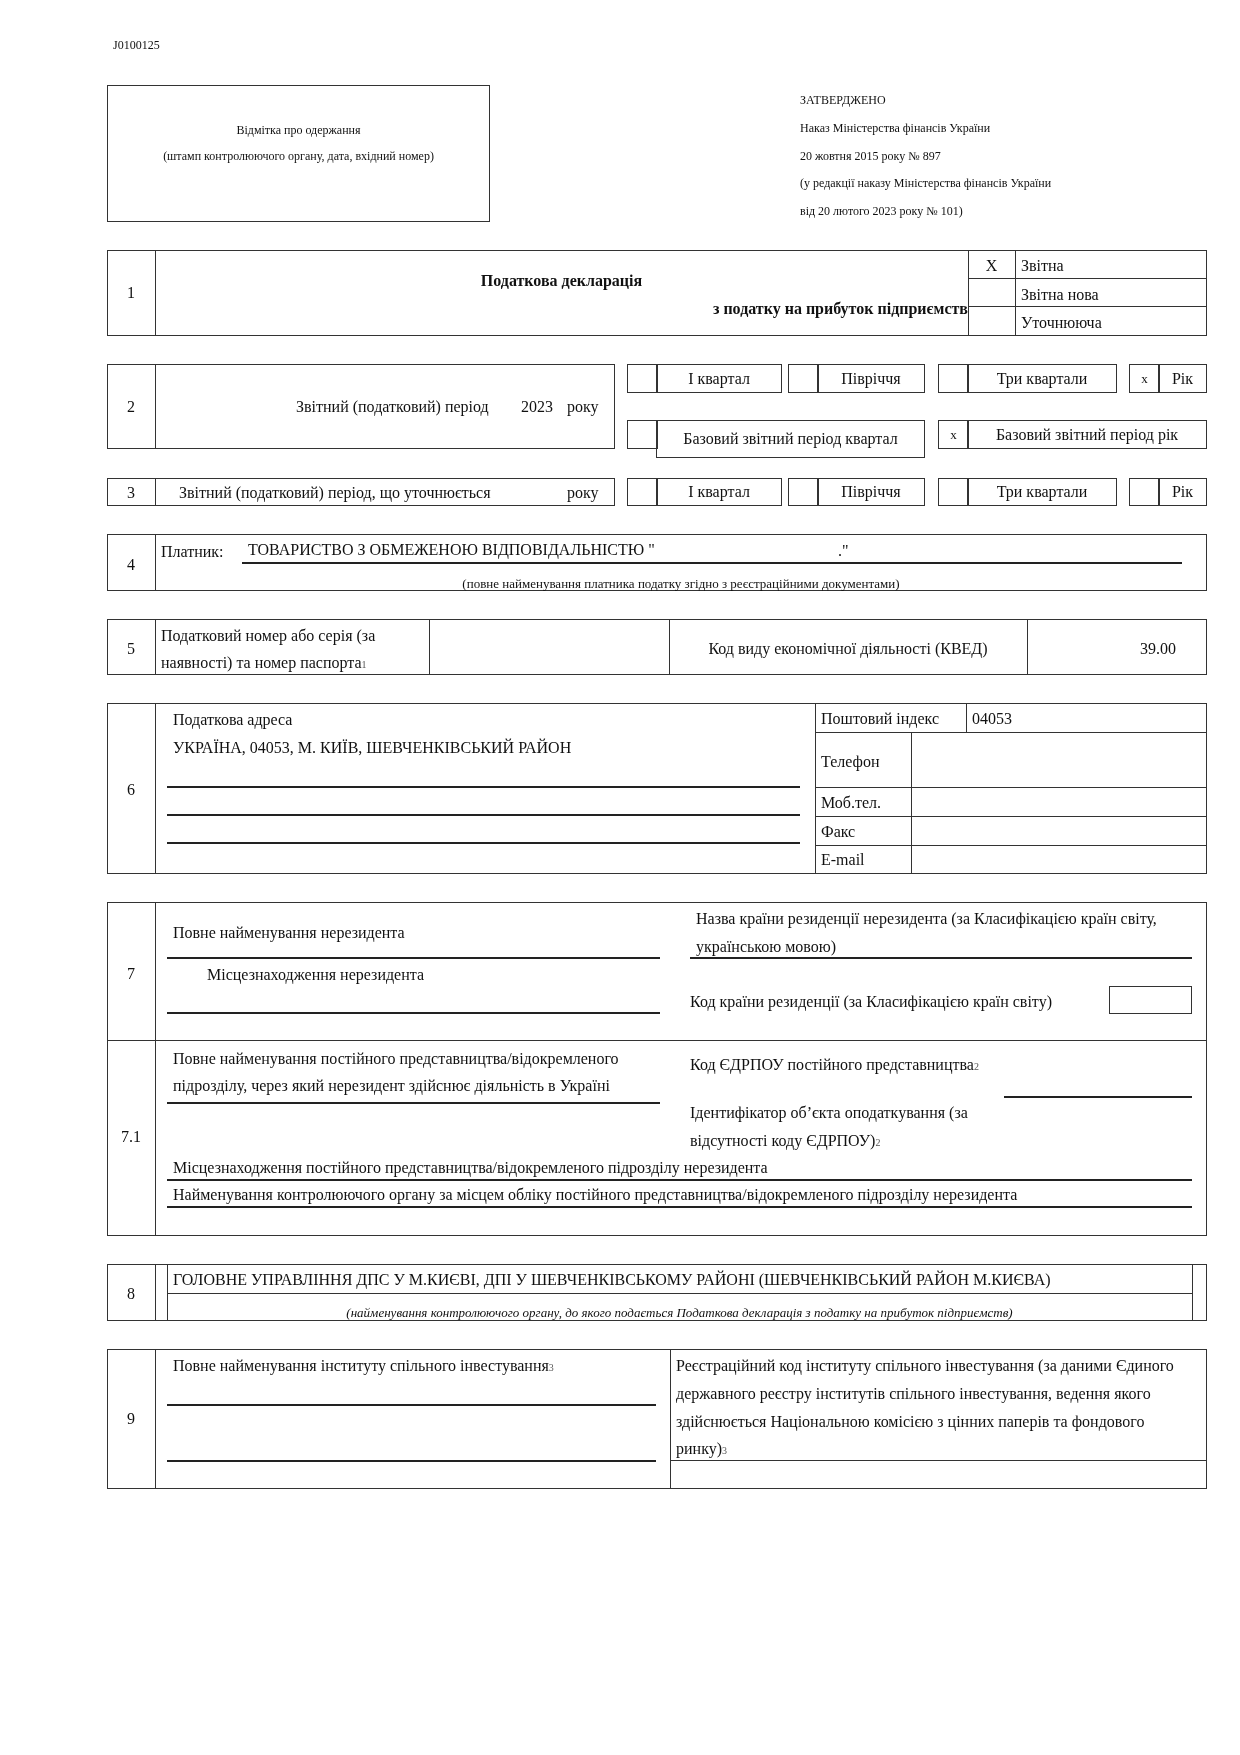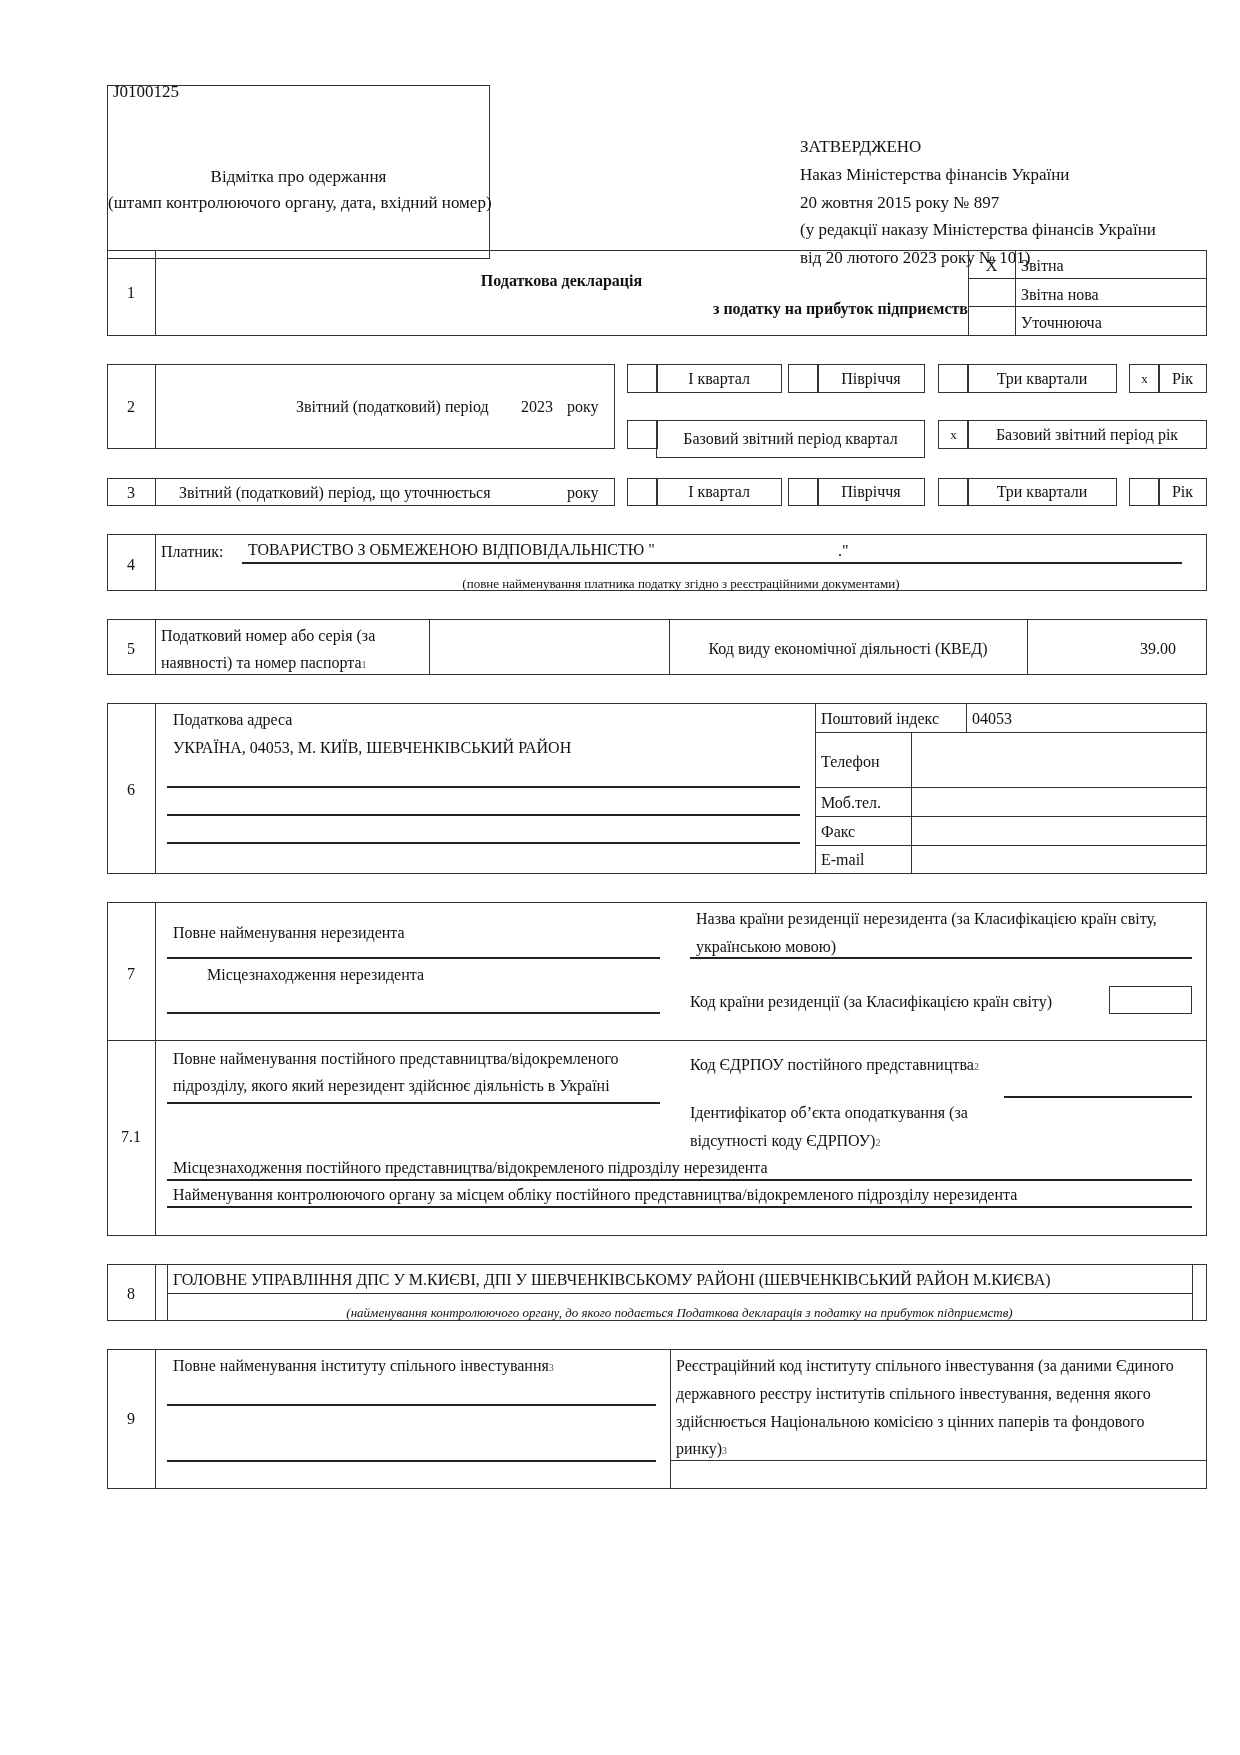--- a/index.html
+++ b/index.html
@@ -4,36 +4,36 @@
 <style>
   html, body { margin: 0; padding: 0; background: #ffffff; }
   body { width: 1240px; height: 1755px; position: relative; overflow: hidden;
          font-family: "Liberation Serif", "DejaVu Serif", serif; color: #111; }
   .abs { position: absolute; }
   .box { position: absolute; border: 1.5px solid #333; box-sizing: border-box; }
   .vl { position: absolute; width: 0; border-left: 1.5px solid #333; }
   .hl { position: absolute; height: 0; border-top: 1.5px solid #333; }
   .uline { position: absolute; height: 0; border-top: 2px solid #222; }
   .t { position: absolute; white-space: nowrap; font-size: 16px; line-height: 1; }
-  .ts { font-size: 17px; margin-top: 44px; }
+  .ts { font-size: 12px; }
   .txs { font-size: 13px; }
   .num { position: absolute; font-size: 16px; text-align: center; line-height: 1; }
   .center { text-align: center; }
   .bold { font-weight: bold; }
   .cell { position: absolute; box-sizing: border-box; border: 1.5px solid #333;
           display: flex; align-items: center; justify-content: center; font-size: 16px; }
   .cell-chk { font-size: 13px; }
   sup, .sub { font-size: 10px; color: #555; }
 </style>
 </head>
 <body>
 
 <div class="t ts" style="left:113px; top:39px;">J0100125</div>
 
-<div class="box" style="left:107px; top:85px; width:383px; height:174px;">
+<div class="box" style="left:107px; top:85px; width:383px; height:137px;">
   <div class="t ts" style="left:0; right:0; top:38px; text-align:center;">Відмітка про одержання</div>
   <div class="t ts" style="left:0; right:0; top:64px; text-align:center;">(штамп контролюючого органу, дата, вхідний номер)</div>
 </div>
 
 <div>
   <div class="t ts" style="left:800px; top:94px;">ЗАТВЕРДЖЕНО</div>
   <div class="t ts" style="left:800px; top:122px;">Наказ Міністерства фінансів України</div>
   <div class="t ts" style="left:800px; top:150px;">20 жовтня 2015 року № 897</div>
   <div class="t ts" style="left:800px; top:177px;">(у редакції наказу Міністерства фінансів України</div>
   <div class="t ts" style="left:800px; top:205px;">від 20 лютого 2023 року № 101)</div>
@@ -180,21 +180,21 @@
 <div class="t" style="left:696px; top:911px;">Назва країни резиденції нерезидента (за Класифікацією країн світу,</div>
 <div class="t" style="left:696px; top:939px;">українською мовою)</div>
 <div class="uline" style="left:690px; top:957px; width:502px;"></div>
 <div class="t" style="left:690px; top:994px;">Код країни резиденції (за Класифікацією країн світу)</div>
 <div class="box" style="left:1109px; top:986px; width:83px; height:28px;">
   <div class="t" style="left:4px; top:6px;"></div>
 </div>
 
 <div class="num" style="left:107px; width:48px; top:1129px;">7.1</div>
 <div class="t" style="left:173px; top:1051px;">Повне найменування постійного представництва/відокремленого</div>
-<div class="t" style="left:173px; top:1078px;">підрозділу, якого який нерезидент здійснює діяльність в Україні</div>
+<div class="t" style="left:173px; top:1078px;">підрозділу, через який нерезидент здійснює діяльність в Україні</div>
 <div class="uline" style="left:167px; top:1102px; width:493px;"></div>
 
 <div class="t" style="left:690px; top:1057px;"><span>Код ЄДРПОУ постійного представництва</span><span class="sub">2</span></div>
 <div class="uline" style="left:1004px; top:1096px; width:188px;"></div>
 <div class="t" style="left:690px; top:1105px;">Ідентифікатор об’єкта оподаткування (за</div>
 <div class="t" style="left:690px; top:1133px;"><span>відсутності коду ЄДРПОУ)</span><span class="sub">2</span></div>
 
 <div class="t" style="left:173px; top:1160px;">Місцезнаходження постійного представництва/відокремленого підрозділу нерезидента</div>
 <div class="uline" style="left:167px; top:1179px; width:1025px;"></div>
 <div class="t" style="left:173px; top:1187px;">Найменування контролюючого органу за місцем обліку постійного представництва/відокремленого підрозділу нерезидента</div>

